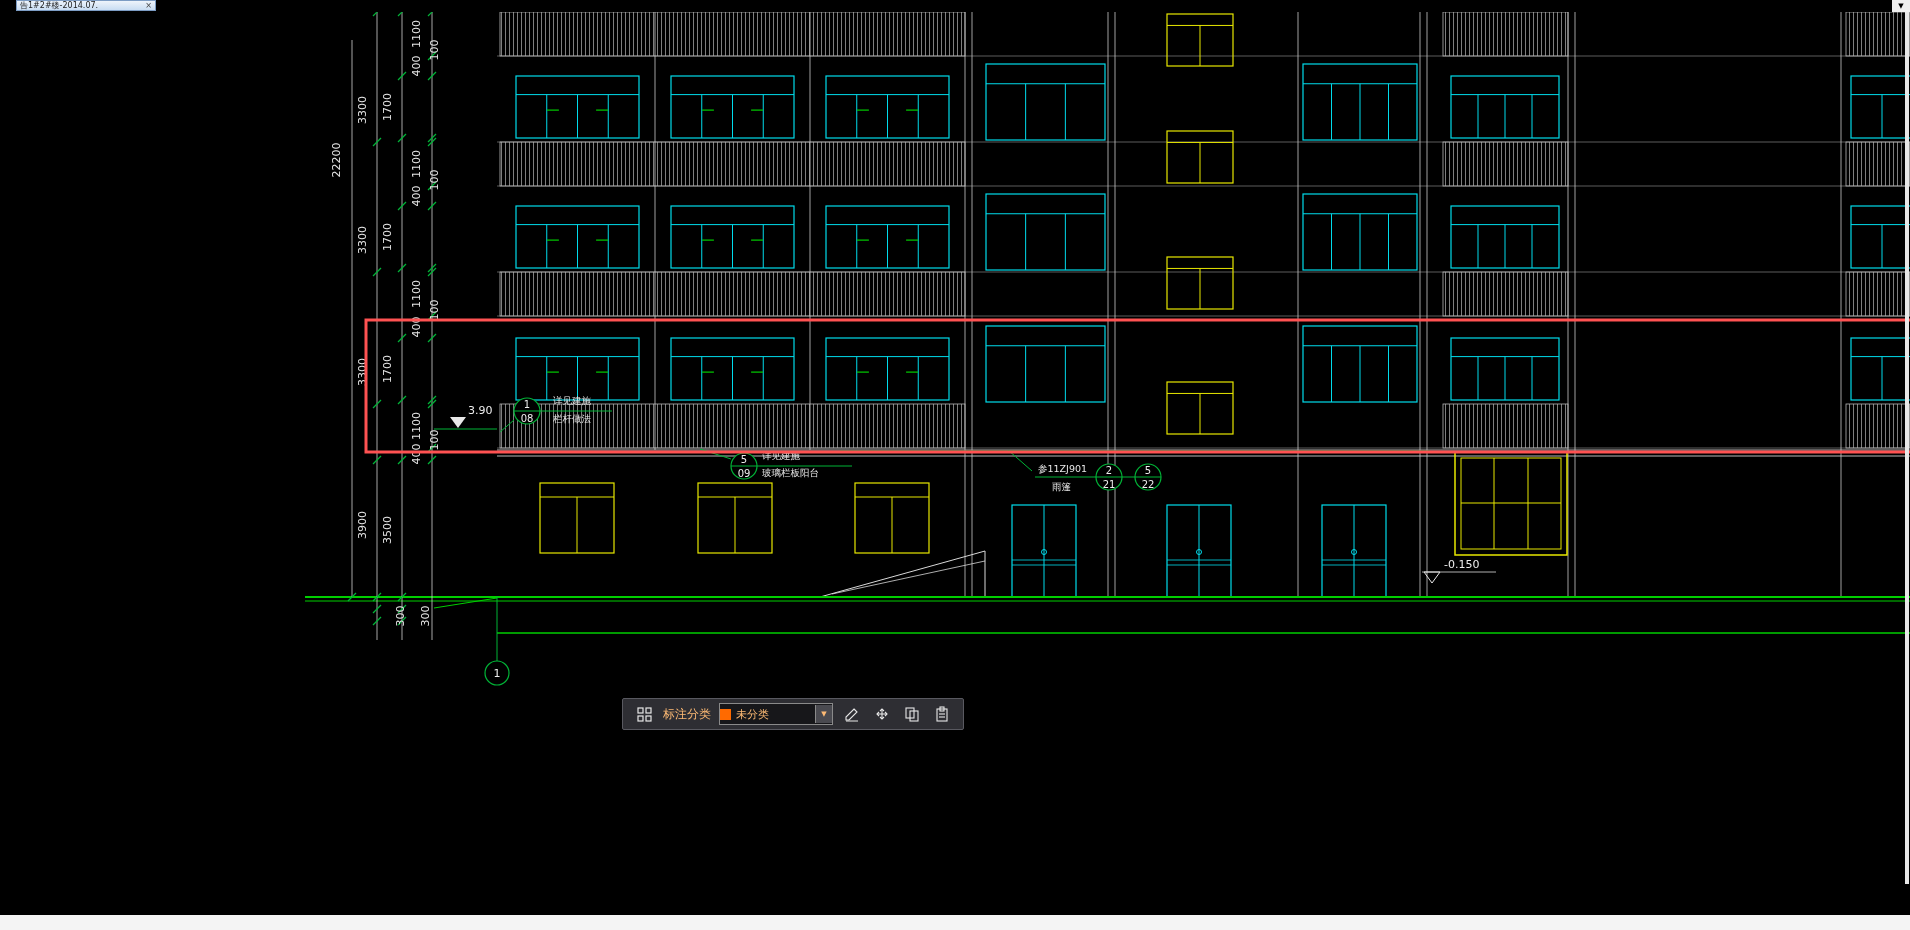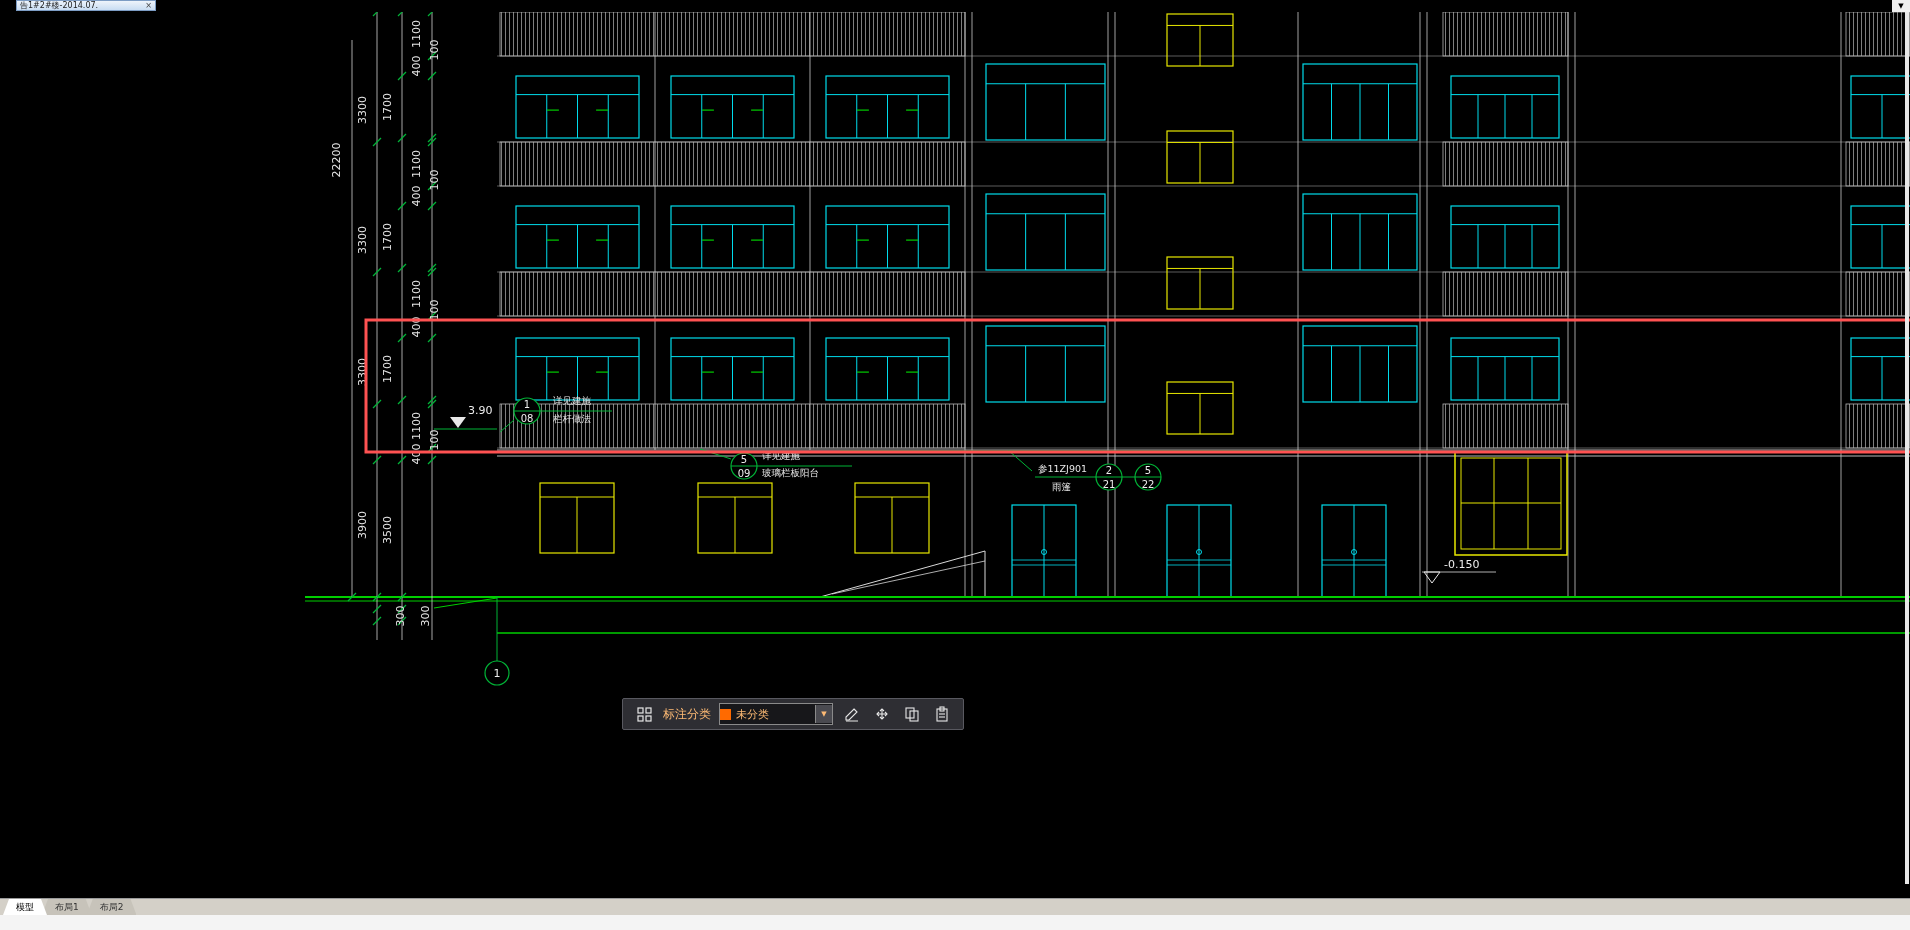--- a/index.html
+++ b/index.html
@@ -413,20 +413,15 @@
         <g stroke="#e8e8e8" fill="none" stroke-width="1.1">
           <rect x="3" y="3" width="10" height="12"></rect>
             <rect x="6" y="1" width="4" height="4"></rect>
           <line x1="5" y1="8" x2="11" y2="8"></line>
             <line x1="5" y1="11" x2="11" y2="11"></line>
         </g>
       </svg>
     </span>
   </div>
 
-  <div class="tabbar">
-    <div class="ltab active">模型</div>
-    <div class="ltab">布局1</div>
-    <div class="ltab">布局2</div>
-  </div>
   <div class="bottomstrip"></div>
 
 </div>
 
 </body></html>

